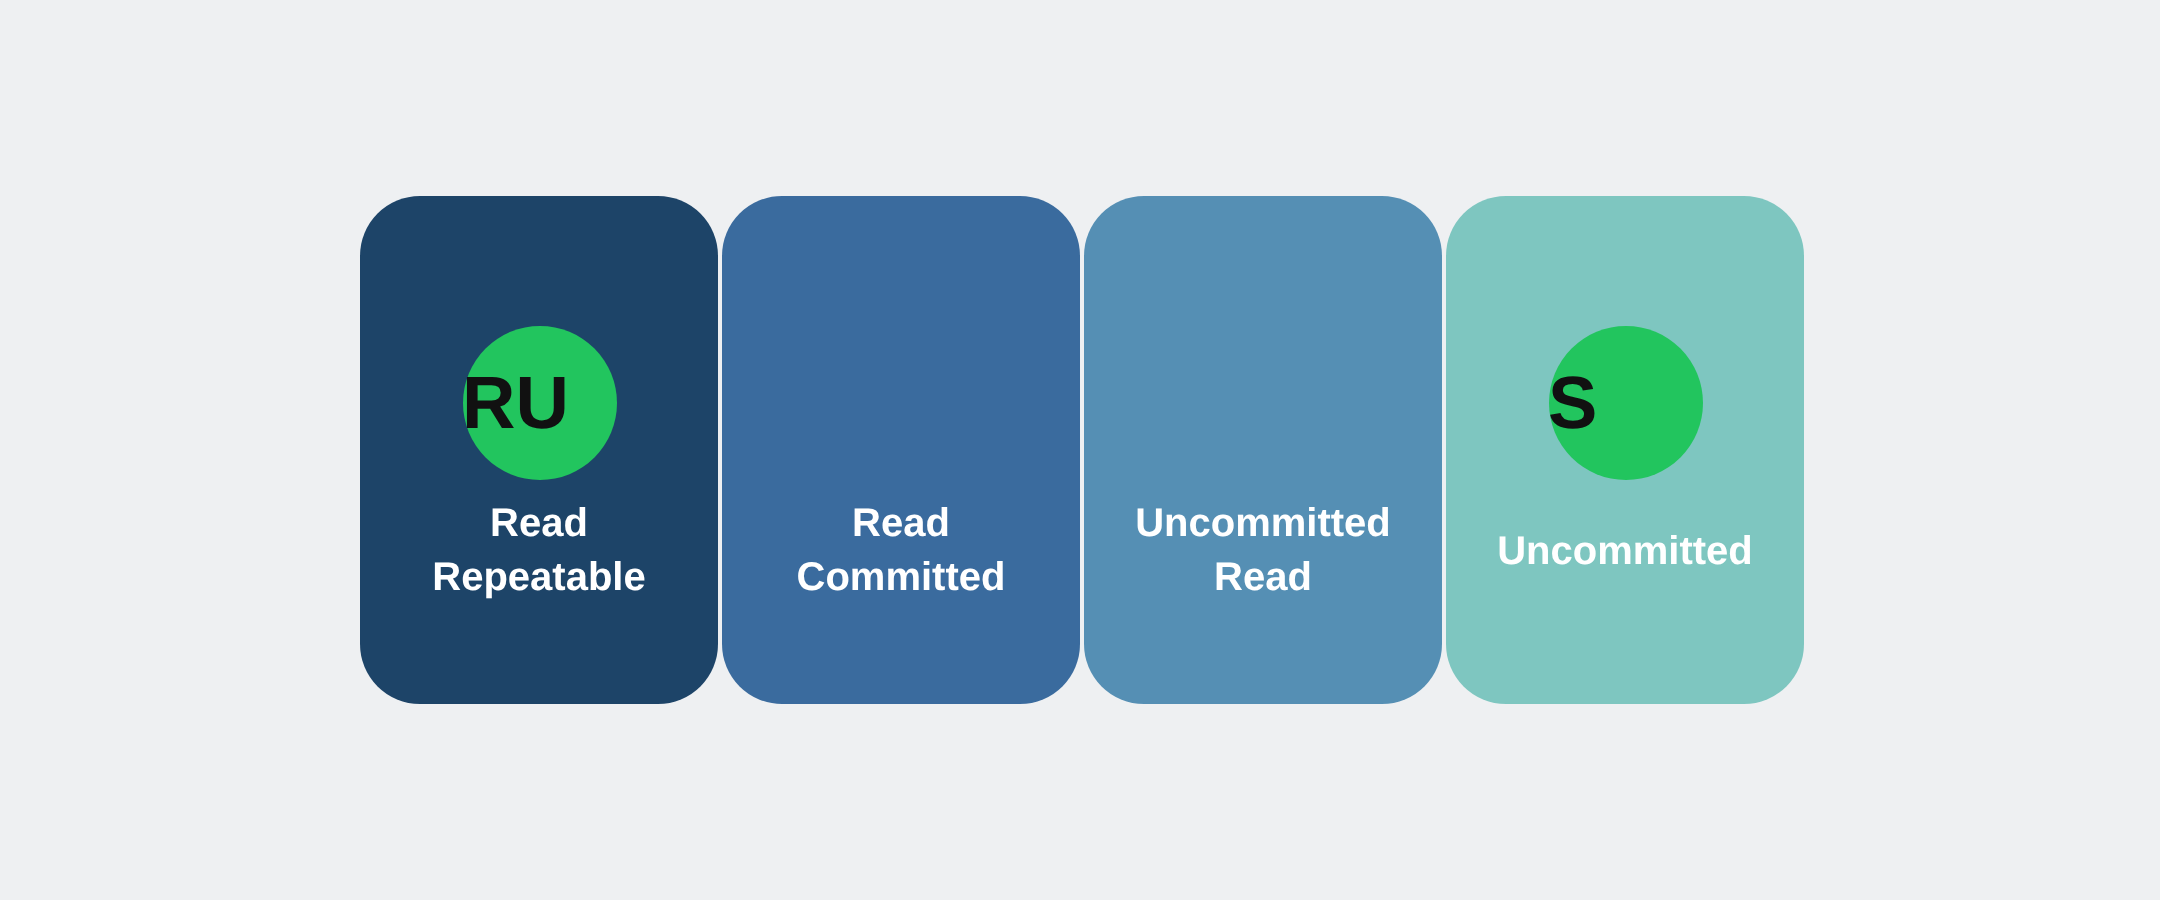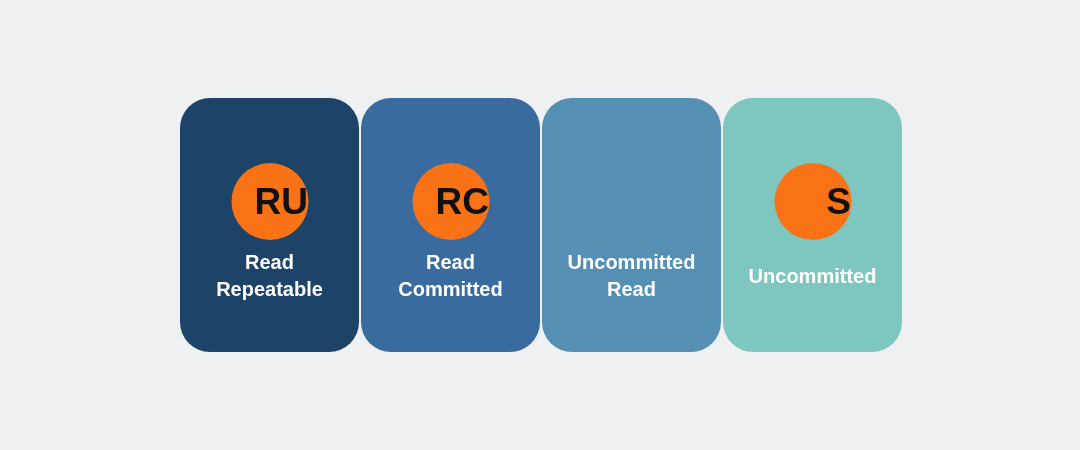--- a/index.html
+++ b/index.html
@@ -27,24 +27,24 @@
     border-radius: 30px;
   }
   .badge {
     position: absolute;
     top: 65px;
     left: 50%;
     transform: translateX(-50%);
     width: 77px;
     height: 77px;
     border-radius: 50%;
-    background: #f97316;
+    background: #22c55e;
     display: flex;
     align-items: center;
-    justify-content: flex-end;
+    justify-content: flex-start;
   }
   .badge-text {
     font-size: 37px;
     font-weight: bold;
     color: #111111;
     line-height: 1;
   }
   .card-label {
     position: absolute;
     top: 150px;
@@ -68,23 +68,20 @@
   <div class="cards">
 
     <div class="card" style="background: rgb(29, 68, 104);">
       <div class="badge">
         <span class="badge-text">RU</span>
       </div>
       <div class="card-label">Read Repeatable</div>
     </div>
 
     <div class="card" style="background: rgb(58, 107, 158);">
-      <div class="badge">
-        <span class="badge-text">RC</span>
-      </div>
       <div class="card-label">Read Committed</div>
     </div>
 
     <div class="card" style="background: rgb(85, 143, 180);">
       <div class="card-label">Uncommitted Read</div>
     </div>
 
     <div class="card" style="background: rgb(126, 198, 192);">
       <div class="badge">
         <span class="badge-text">S</span>

